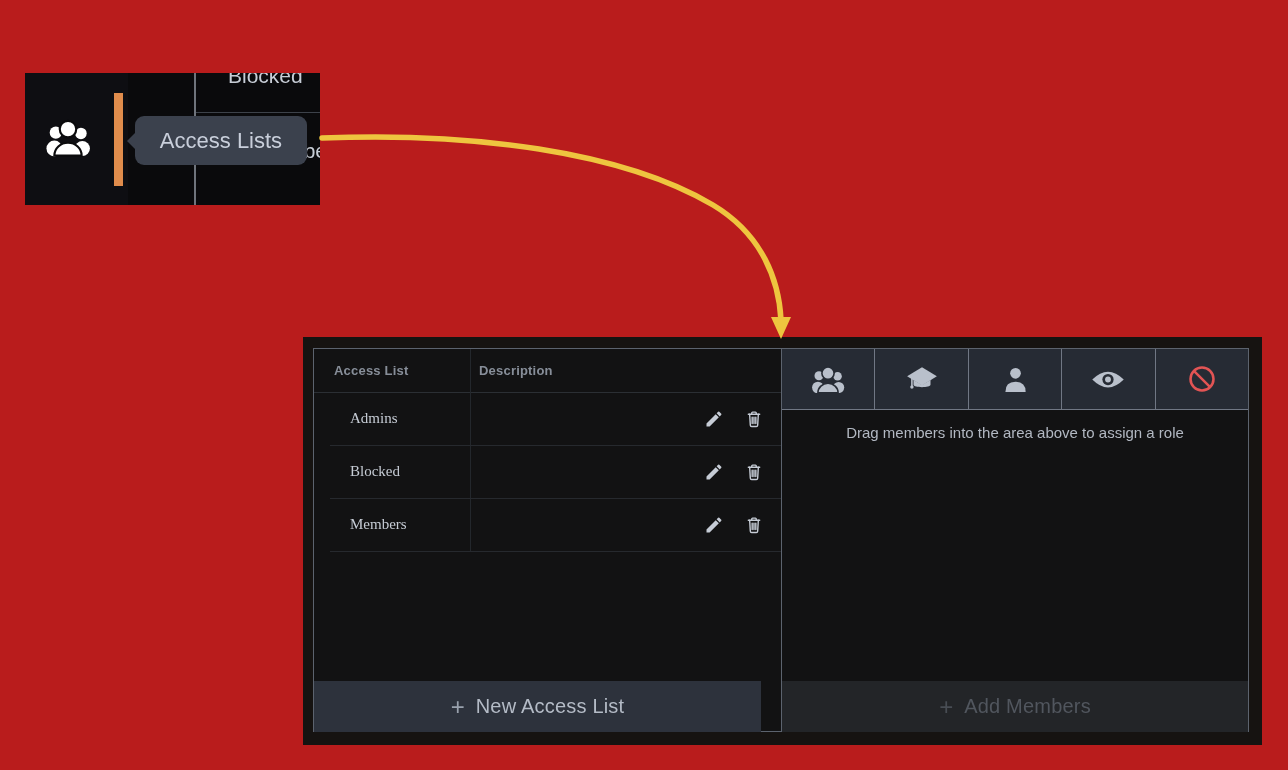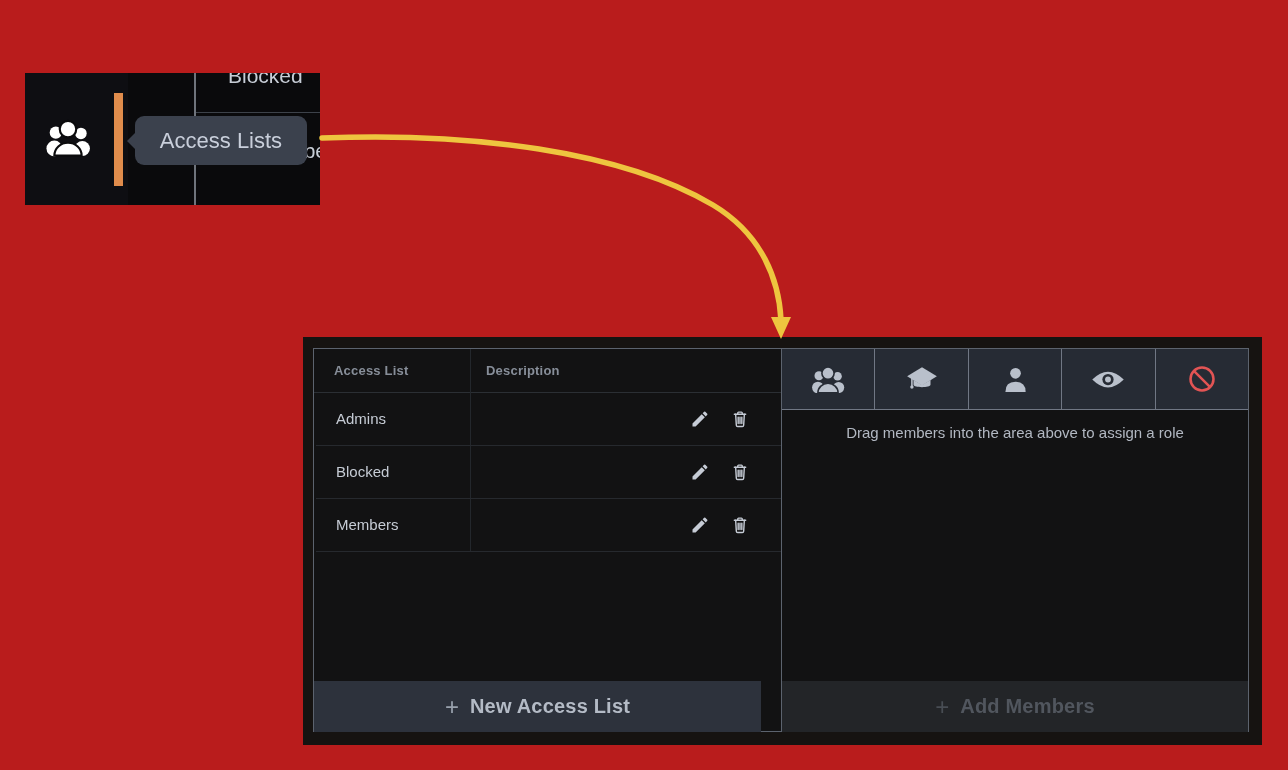--- a/index.html
+++ b/index.html
@@ -38,36 +38,36 @@
            border:1px solid #5c636e; }
   .panel.left { left:10px; width:522px; }
   .panel.right { left:478px; width:468px; }
 
   
   .tbl-header { position:absolute; left:0; top:0; width:100%; height:44px;
                 border-bottom:1px solid #2b2f34; }
   .tbl-colname { position:absolute; top:14px; font-size:13px; font-weight:bold;
                  color:#878e99; letter-spacing:.2px; }
   .tbl-colname.c0 { left:20px; }
-  .tbl-colname.c1 { left:172px; }
+  .tbl-colname.c1 { left:165px; }
   .tbl-coldivider { position:absolute; left:156px; top:0; width:1px; height:203px; background:#23272c; }
-  .tbl-row { position:absolute; left:2px; width:100%; height:53px;
-             border-bottom:1px solid #26292e; }
+  .tbl-row { position:absolute; left:16px; width:100%; height:53px;
+             border-bottom:1px solid #26292e;font-family:Liberation Serif, serif; }
   .tbl-row .name { position:absolute; left:20px; top:17px; font-size:15px; color:#c6ccd5; }
   .row-action { position:absolute; top:15px; width:24px; height:24px; color:#c6ccd6;
                 background:none; border:none; cursor:pointer; padding:0; }
   .row-action.edit { left:372px; }
   .row-action.del  { left:412px; }
   .row-action svg { width:20px; height:20px; }
 
   .panel-btn { position:absolute; left:0; top:332px; width:447px; height:51px;
                border:none; cursor:pointer; display:flex; align-items:center; justify-content:center;
                font-family:inherit; }
   .panel-btn .plus { font-size:24px; font-weight:400; margin-right:11px; }
-  .panel-btn .lbl  { font-size:20px; font-weight:bold; letter-spacing:.2px; }
+  .panel-btn .lbl  { font-size:20px; font-weight:normal; letter-spacing:.2px; }
   .btn-new { background:#2d323c; }
   .btn-new .plus { color:#99a1ad; }
   .btn-new .lbl  { color:#b4bbc6; }
   .btn-add { background:#232528; left:0; width:466px; cursor:default; }
   .btn-add .plus { color:#484d54; }
   .btn-add .lbl  { color:#51565e; }
 
   
   .role-row { position:absolute; left:0; top:0; width:100%; height:61px;
               display:flex; border-bottom:1px solid #707784; }

